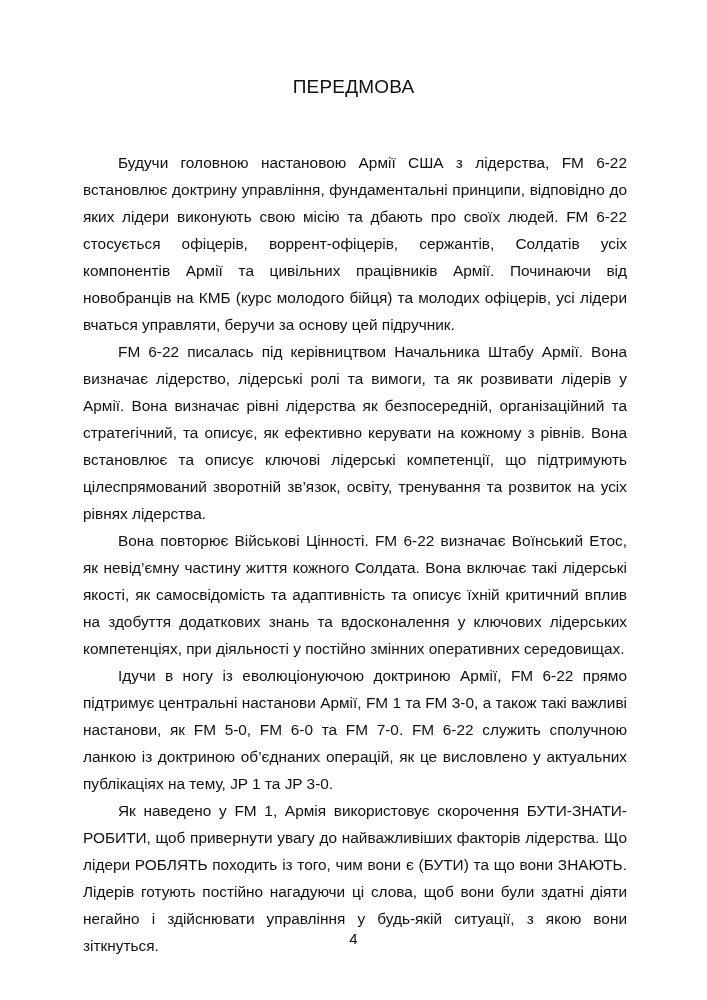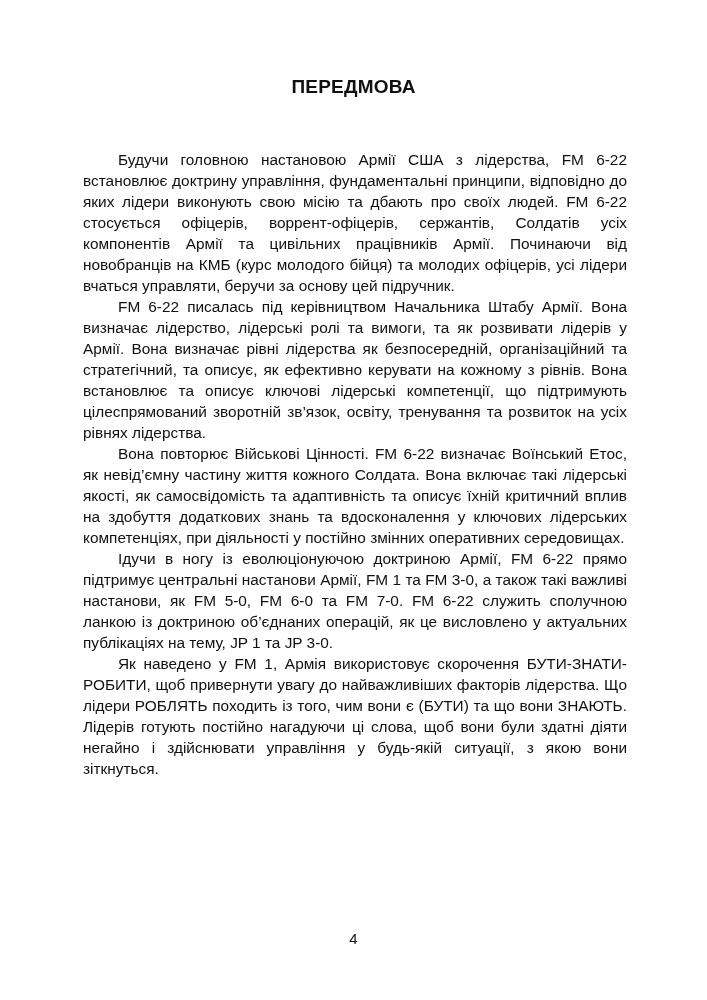--- a/index.html
+++ b/index.html
@@ -4,27 +4,27 @@
 <style>
   html, body { margin: 0; padding: 0; background: #ffffff; }
   body { width: 707px; height: 1000px; position: relative; overflow: hidden; }
   .page {
     position: absolute; left: 0; top: 0; width: 707px; height: 1000px;
     background: #ffffff; color: #111111;
     font-family: "Liberation Sans", "DejaVu Sans", sans-serif;
   }
   .title {
     position: absolute; left: 0; right: 0; top: 76px;
-    text-align: center; font-weight: bold; font-size: 19px; letter-spacing: 0.2px;
+    text-align: center; font-weight: normal; font-size: 19px; letter-spacing: 0.2px;
   }
   .body-text {
     position: absolute; left: 83px; width: 544px; top: 149px;
   }
   .para {
-    margin: 0 0 0 0; font-size: 15.4px; line-height: 21px;
+    margin: 0 0 0 0; font-size: 15.4px; line-height: 27px;
     text-align: justify; text-indent: 35px;
   }
   .page-num {
     position: absolute; left: 0; right: 0; top: 930px;
     text-align: center; font-size: 15px;
   }
 </style>
 </head>
 <body>
 

